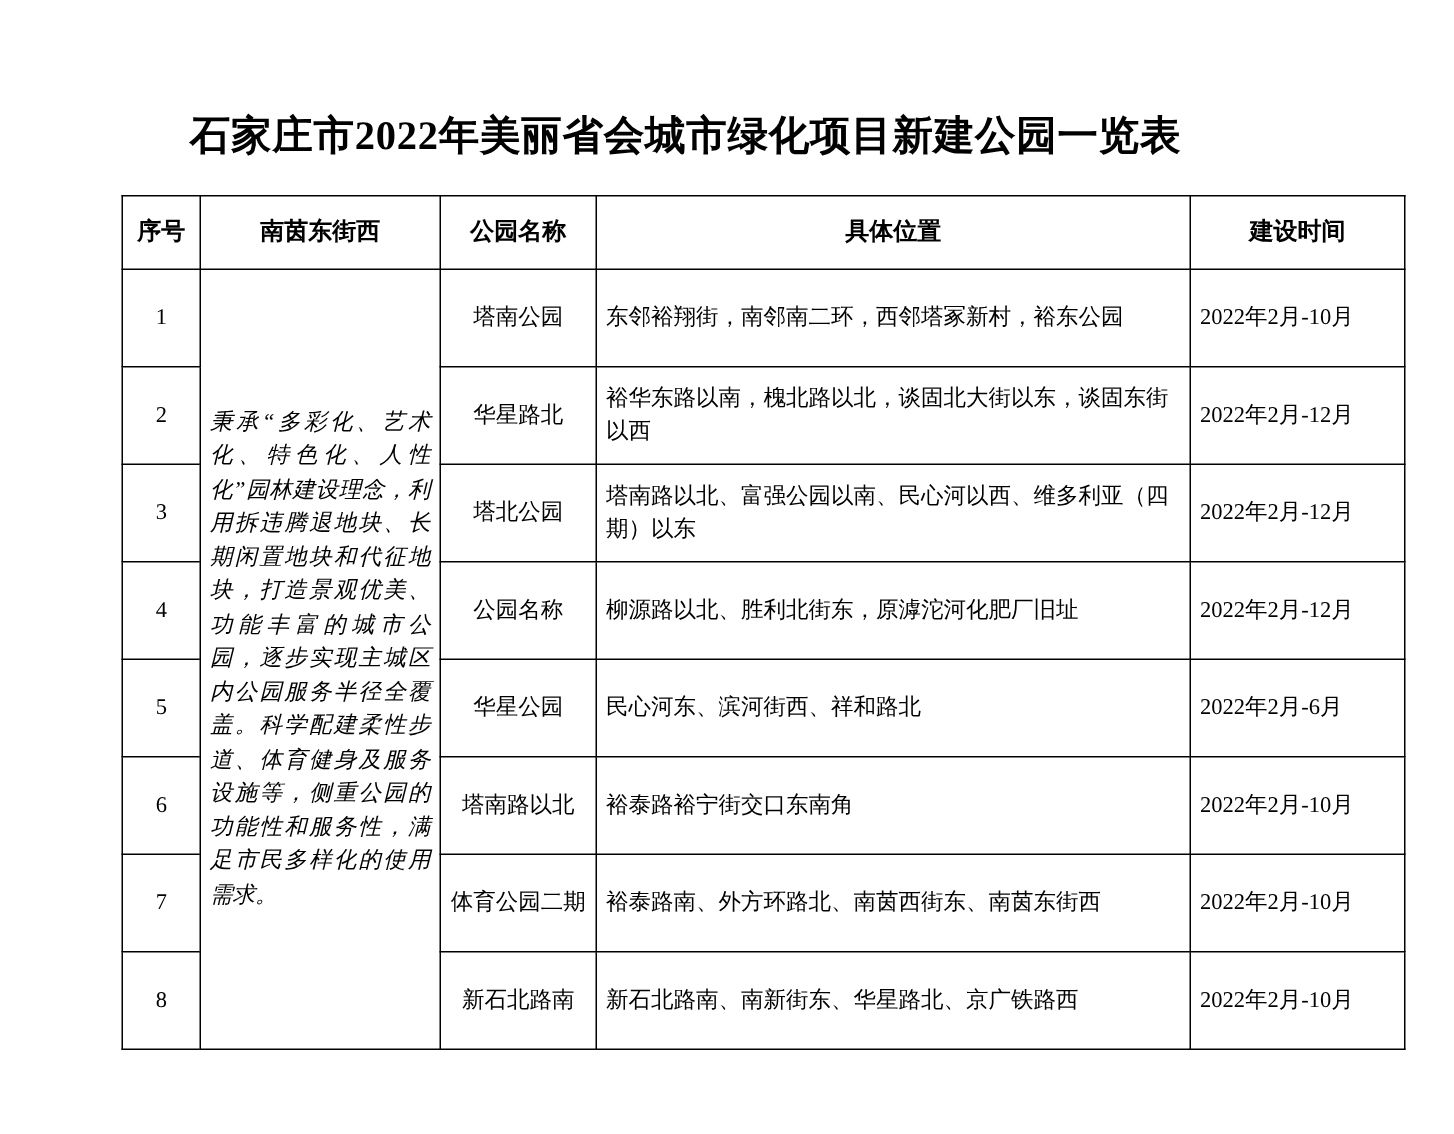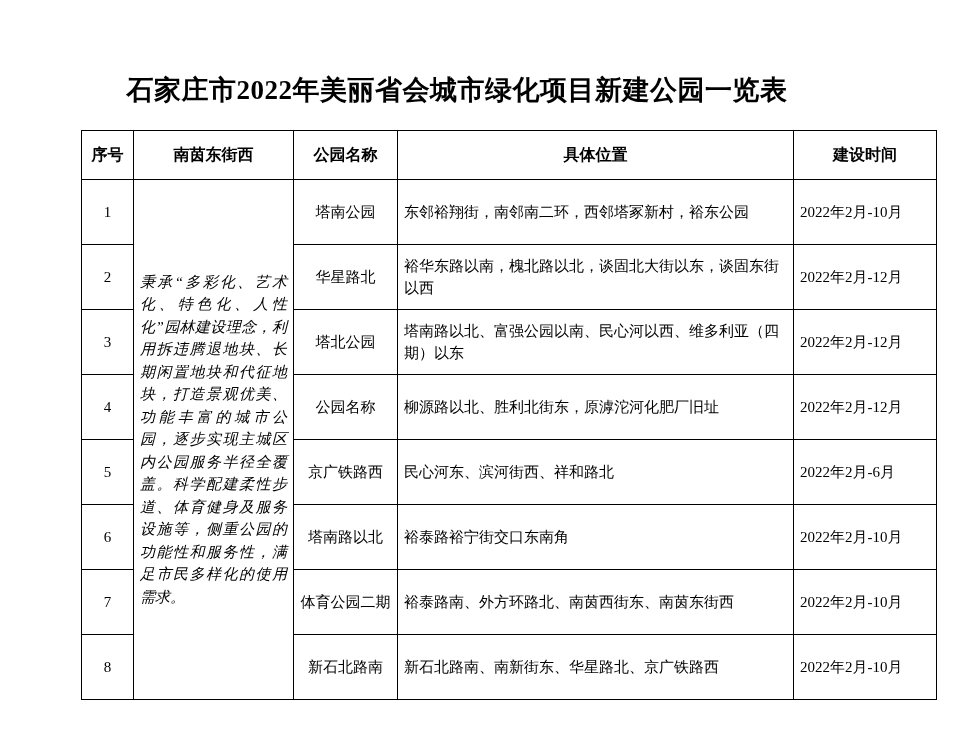--- a/index.html
+++ b/index.html
@@ -137,21 +137,21 @@
           <td class="cell-time">2022年2月-12月</td>
         </tr>
         <tr class="row-h2">
           <td class="cell-no">4</td>
           <td class="cell-park">公园名称</td>
           <td class="cell-loc">柳源路以北、胜利北街东，原滹沱河化肥厂旧址</td>
           <td class="cell-time">2022年2月-12月</td>
         </tr>
         <tr class="row-h2">
           <td class="cell-no">5</td>
-          <td class="cell-park">京广铁路西</td>
+          <td class="cell-park">华星公园</td>
           <td class="cell-loc">民心河东、滨河街西、祥和路北</td>
           <td class="cell-time">2022年2月-6月</td>
         </tr>
         <tr class="row-h2">
           <td class="cell-no">6</td>
           <td class="cell-park">塔南路以北</td>
           <td class="cell-loc">裕泰路裕宁街交口东南角</td>
           <td class="cell-time">2022年2月-10月</td>
         </tr>
         <tr class="row-h2">

